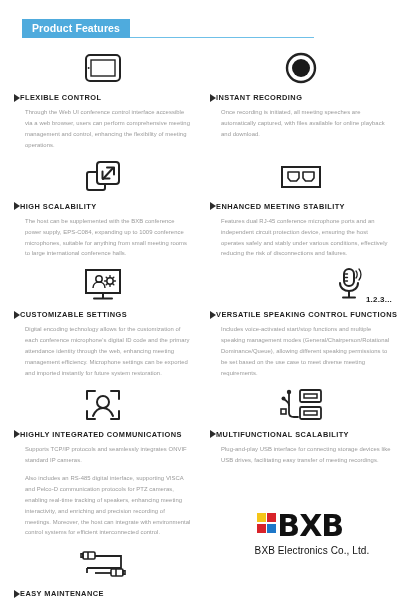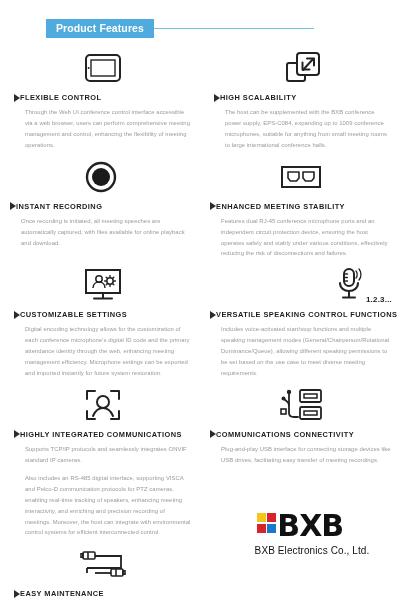--- a/index.html
+++ b/index.html
@@ -7,21 +7,21 @@
     width: 400px; height: 600px;
     background: #ffffff;
     font-family: "Liberation Sans", sans-serif;
     overflow: hidden;
   }
   .page { position: relative; width: 400px; height: 600px; background: #fff; }
 
   
   .header-row {
     position: absolute; top: 18px; left: 0; width: 332px; height: 20px;
-    display: flex; align-items: center; padding-left: 24px;
+    display: flex; align-items: flex-end;
   }
   .header-badge {
     margin-left: 22px;
     background: #4FABDD;
     color: #ffffff;
     font-size: 10.5px;
     font-weight: bold;
     letter-spacing: .1px;
     padding: 4px 10px 5px 10px;
     height: 19px;
@@ -158,52 +158,52 @@
       </div>
       <div class="feat-title">
         <span class="tri"></span>
         <span class="label">FLEXIBLE CONTROL</span>
       </div>
       <div class="feat-body">
         <p>Through the Web UI conference control interface accessible via a web browser, users can perform comprehensive meeting management and control, enhancing the flexibility of meeting operations.</p>
       </div>
     </div>
 
+    <div class="cell col-right r1">
+      <div class="icon-wrap">
+        <svg width="34" height="34" viewBox="0 0 34 34">
+          <circle cx="17" cy="17" r="14" fill="none" stroke="#222" stroke-width="2.4"></circle>
+          <circle cx="17" cy="17" r="9" fill="#1b1b1b"></circle>
+        </svg>
+      </div>
+      <div class="feat-title">
+        <span class="tri"></span>
+        <span class="label">INSTANT RECORDING</span>
+      </div>
+      <div class="feat-body">
+        <p>Once recording is initiated, all meeting speeches are automatically captured, with files available for online playback and download.</p>
+      </div>
+    </div>
+
     <div class="cell col-left r1">
       <div class="icon-wrap">
         <svg width="40" height="38" viewBox="0 0 40 38">
           <rect x="4" y="14" width="18" height="18" rx="2" fill="#fff" stroke="#222" stroke-width="2"></rect>
           <rect x="14" y="4" width="22" height="22" rx="3" fill="#fff" stroke="#222" stroke-width="2"></rect>
           <path d="M20 21 L30 10" stroke="#222" stroke-width="2" stroke-linecap="round"></path>
           <path d="M24 9.5 L31 9.5 L31 16.5" fill="none" stroke="#222" stroke-width="2" stroke-linecap="round" stroke-linejoin="round"></path>
           <path d="M26.5 20.5 L19.5 20.5 L19.5 13.5" fill="none" stroke="#222" stroke-width="2" stroke-linecap="round" stroke-linejoin="round"></path>
         </svg>
       </div>
       <div class="feat-title">
         <span class="tri"></span>
         <span class="label">HIGH SCALABILITY</span>
       </div>
       <div class="feat-body">
         <p>The host can be supplemented with the BXB conference power supply, EPS-C084, expanding up to 1009 conference microphones, suitable for anything from small meeting rooms to large international conference halls.</p>
-      </div>
-    </div>
-
-    <div class="cell col-right r1">
-      <div class="icon-wrap">
-        <svg width="34" height="34" viewBox="0 0 34 34">
-          <circle cx="17" cy="17" r="14" fill="none" stroke="#222" stroke-width="2.4"></circle>
-          <circle cx="17" cy="17" r="9" fill="#1b1b1b"></circle>
-        </svg>
-      </div>
-      <div class="feat-title">
-        <span class="tri"></span>
-        <span class="label">INSTANT RECORDING</span>
-      </div>
-      <div class="feat-body">
-        <p>Once recording is initiated, all meeting speeches are automatically captured, with files available for online playback and download.</p>
       </div>
     </div>
 
     <div class="cell col-right r1">
       <div class="icon-wrap">
         <svg width="44" height="28" viewBox="0 0 44 28">
           <rect x="3" y="4" width="38" height="20" fill="none" stroke="#222" stroke-width="2"></rect>
           <path d="M9 9 h11 v6 l-2.5 3 h-6 L9 15 z" fill="none" stroke="#222" stroke-width="1.6" stroke-linejoin="round"></path>
           <path d="M24 9 h11 v6 l-2.5 3 h-6 L24 15 z" fill="none" stroke="#222" stroke-width="1.6" stroke-linejoin="round"></path>
         </svg>
@@ -305,21 +305,21 @@
           <circle cx="5.5" cy="11.5" r="2" fill="#222"></circle>
           <rect x="3" y="22" width="5" height="5" fill="none" stroke="#222" stroke-width="1.6"></rect>
           <rect x="22" y="3" width="21" height="12" rx="1.5" fill="none" stroke="#222" stroke-width="1.8"></rect>
           <rect x="26" y="7" width="13" height="4" fill="none" stroke="#222" stroke-width="1.5"></rect>
           <rect x="22" y="20" width="21" height="12" rx="1.5" fill="none" stroke="#222" stroke-width="1.8"></rect>
           <rect x="26" y="24" width="13" height="4" fill="none" stroke="#222" stroke-width="1.5"></rect>
         </svg>
       </div>
       <div class="feat-title">
         <span class="tri"></span>
-        <span class="label">COMMUNICATIONS CONNECTIVITY</span>
+        <span class="label">MULTIFUNCTIONAL SCALABILITY</span>
       </div>
       <div class="feat-body">
         <p>Plug-and-play USB interface for connecting storage devices like USB drives, facilitating easy transfer of meeting recordings.</p>
       </div>
     </div>
 
     <div class="cell col-left">
       <div class="icon-wrap">
         <svg width="56" height="34" viewBox="0 0 56 34">
           <path d="M20 9 h26 v12 H12" fill="none" stroke="#222" stroke-width="1.8"></path>

